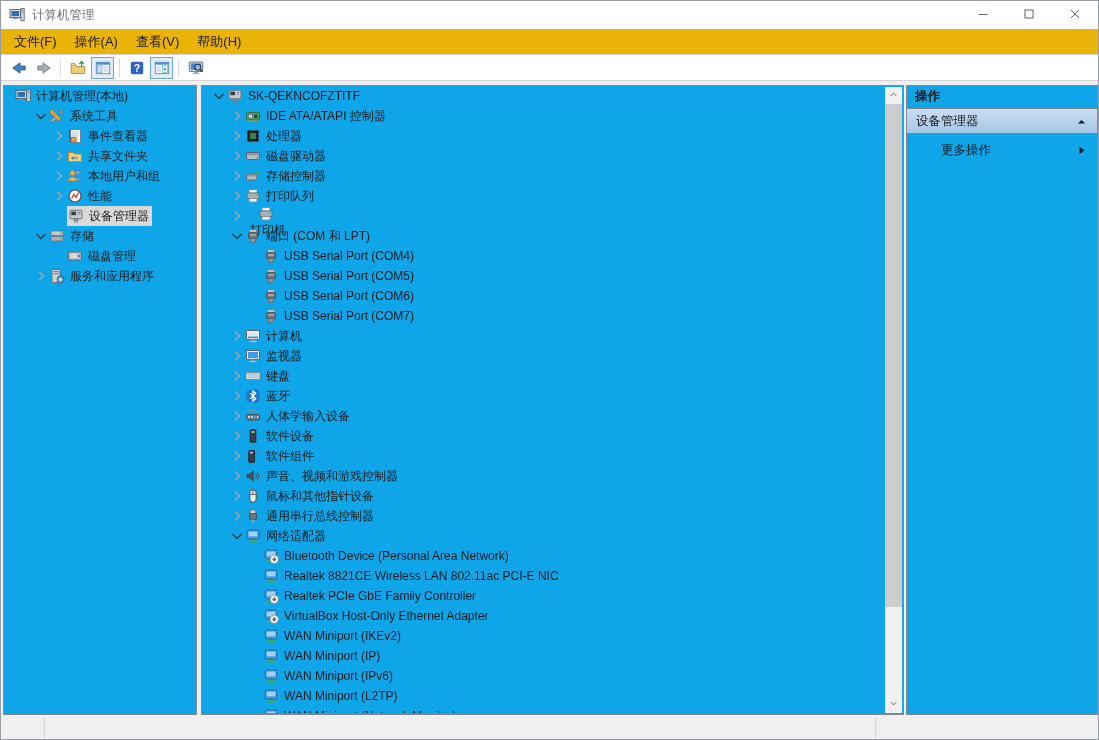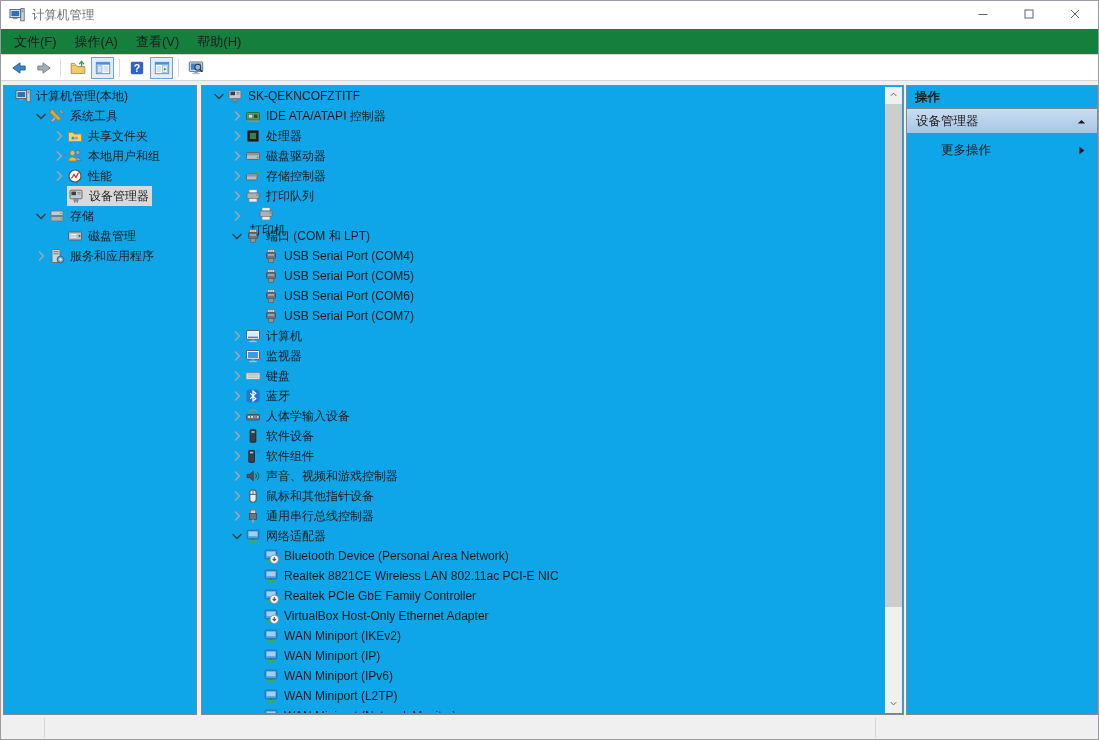--- a/index.html
+++ b/index.html
@@ -8,21 +8,21 @@
           font-size:12px;color:#1a1a1a;}
   
   .titlebar{position:absolute;left:0;top:0;right:0;height:28px;display:flex;align-items:center;background:#fff;}
   .app-icon{width:16px;height:16px;margin-left:8px;}
   .title-text{margin-left:7px;font-size:12.5px;color:#737373;}
   .win-controls{margin-left:auto;display:flex;height:28px;}
   .win-btn{width:46px;height:28px;display:flex;align-items:center;justify-content:center;}
   .win-btn svg{width:16px;height:16px;}
   
   .menubar{position:absolute;left:0;top:28px;right:0;height:25px;display:flex;align-items:center;
-           padding-left:4px;border-bottom:1px solid #d4d4d4;background:#15803d;font-size:13px;}
+           padding-left:4px;border-bottom:1px solid #d4d4d4;background:#eab308;font-size:13px;}
   .menu-item{padding:0 9px;line-height:25px;}
   
   .toolbar{position:absolute;left:0;top:54px;right:0;height:25px;display:flex;align-items:center;
            padding-left:5px;border-bottom:1px solid #d4d4d4;background:#fff;}
   .tbtn{width:23px;height:22px;display:flex;align-items:center;justify-content:center;border:1px solid transparent;
         background:transparent;padding:0;margin:0 1px;box-sizing:border-box;}
   .tbtn.active{background:var(--tg-bg,#e3eefa);border-color:var(--tg-border,#6da2d8);}
   .tbtn svg{width:16px;height:16px;display:block;}
   .tsep{width:1px;height:18px;background:#d9d9d9;margin:0 4px;}
   
@@ -43,21 +43,21 @@
   .tlabel{margin-left:5px;font-size:12px;}
   
   .vscroll{position:absolute;top:1px;right:1px;bottom:1px;width:17px;background:#f0f0f0;}
   .scroll-arrow{position:absolute;left:0;width:17px;height:17px;display:flex;align-items:center;justify-content:center;}
   .scroll-arrow svg{width:11px;height:11px;}
   .scroll-up{top:0;}
   .scroll-down{bottom:0;}
   .scroll-thumb{position:absolute;left:0;top:17px;width:17px;height:503px;background:#cdcdcd;}
   
   .actions-header{height:22px;line-height:22px;padding-left:8px;font-weight:bold;font-size:12.5px;
-                  border-bottom:1px solid #7e848b;}
+                  border-bottom:1px solid #7e848b;font-family:Liberation Mono, monospace;}
   .actions-section{height:24px;display:flex;align-items:center;padding:0 9px;font-size:12.5px;
                    background:linear-gradient(180deg,var(--sec-top,#c9ddf2),var(--sec-bottom,#a6c6e7));}
   .actions-section .sec-label{flex:1;}
   .icon10{width:13px;height:13px;display:inline-block;}
   .icon10 svg{width:13px;height:13px;display:block;}
   .actions-item{height:24px;display:flex;align-items:center;padding:0 9px 0 34px;font-size:12.5px;margin-top:5px;}
   .actions-item .more-label{flex:1;}
   
   .status-sep{position:absolute;width:1px;top:717px;height:20px;background:#d7d7d7;}
 </style>
@@ -207,20 +207,38 @@
         </div>
         <div class="trow">
           <span class="chev" style="left: 46px;">
             <svg viewBox="0 0 16 16">
               <path d="M6 3.5 L10.5 8 L6 12.5" fill="none" stroke="#a8a8a8" stroke-width="1.4"></path>
             </svg>
           </span>
           <div class="row-body" style="left: 62px;">
             <span class="ticon">
               <svg viewBox="0 0 16 16">
+                <rect x="3" y="1.5" width="10.5" height="13" fill="#fbfbfb" stroke="#6b82a8"></rect>
+                <path d="M4.8 4 h7 M4.8 6 h7 M4.8 8 h7" stroke="#9fb2cc" stroke-width="0.8"></path>
+                <rect x="4.2" y="9.5" width="5" height="4" fill="#e8a33d" stroke="#a06a10" stroke-width="0.7"></rect>
+                <path d="M3 1.5 v13" stroke="#3f5a85" stroke-width="1.6"></path>
+              </svg>
+            </span>
+            <span class="tlabel">事件查看器</span>
+          </div>
+        </div>
+        <div class="trow">
+          <span class="chev" style="left: 46px;">
+            <svg viewBox="0 0 16 16">
+              <path d="M6 3.5 L10.5 8 L6 12.5" fill="none" stroke="#a8a8a8" stroke-width="1.4"></path>
+            </svg>
+          </span>
+          <div class="row-body" style="left: 62px;">
+            <span class="ticon">
+              <svg viewBox="0 0 16 16">
                 <path d="M1.5 4.5 h4.5 l1.2 1.5 h7.3 v7.5 h-13 z" fill="#f3d27e" stroke="#b08f35"></path>
                 <circle cx="6" cy="10" r="1.6" fill="#4f86c6"></circle>
                 <circle cx="9.5" cy="10" r="1.6" fill="#76a8d8"></circle>
               </svg>
             </span>
             <span class="tlabel">共享文件夹</span>
           </div>
         </div>
         <div class="trow">
           <span class="chev" style="left: 46px;">

